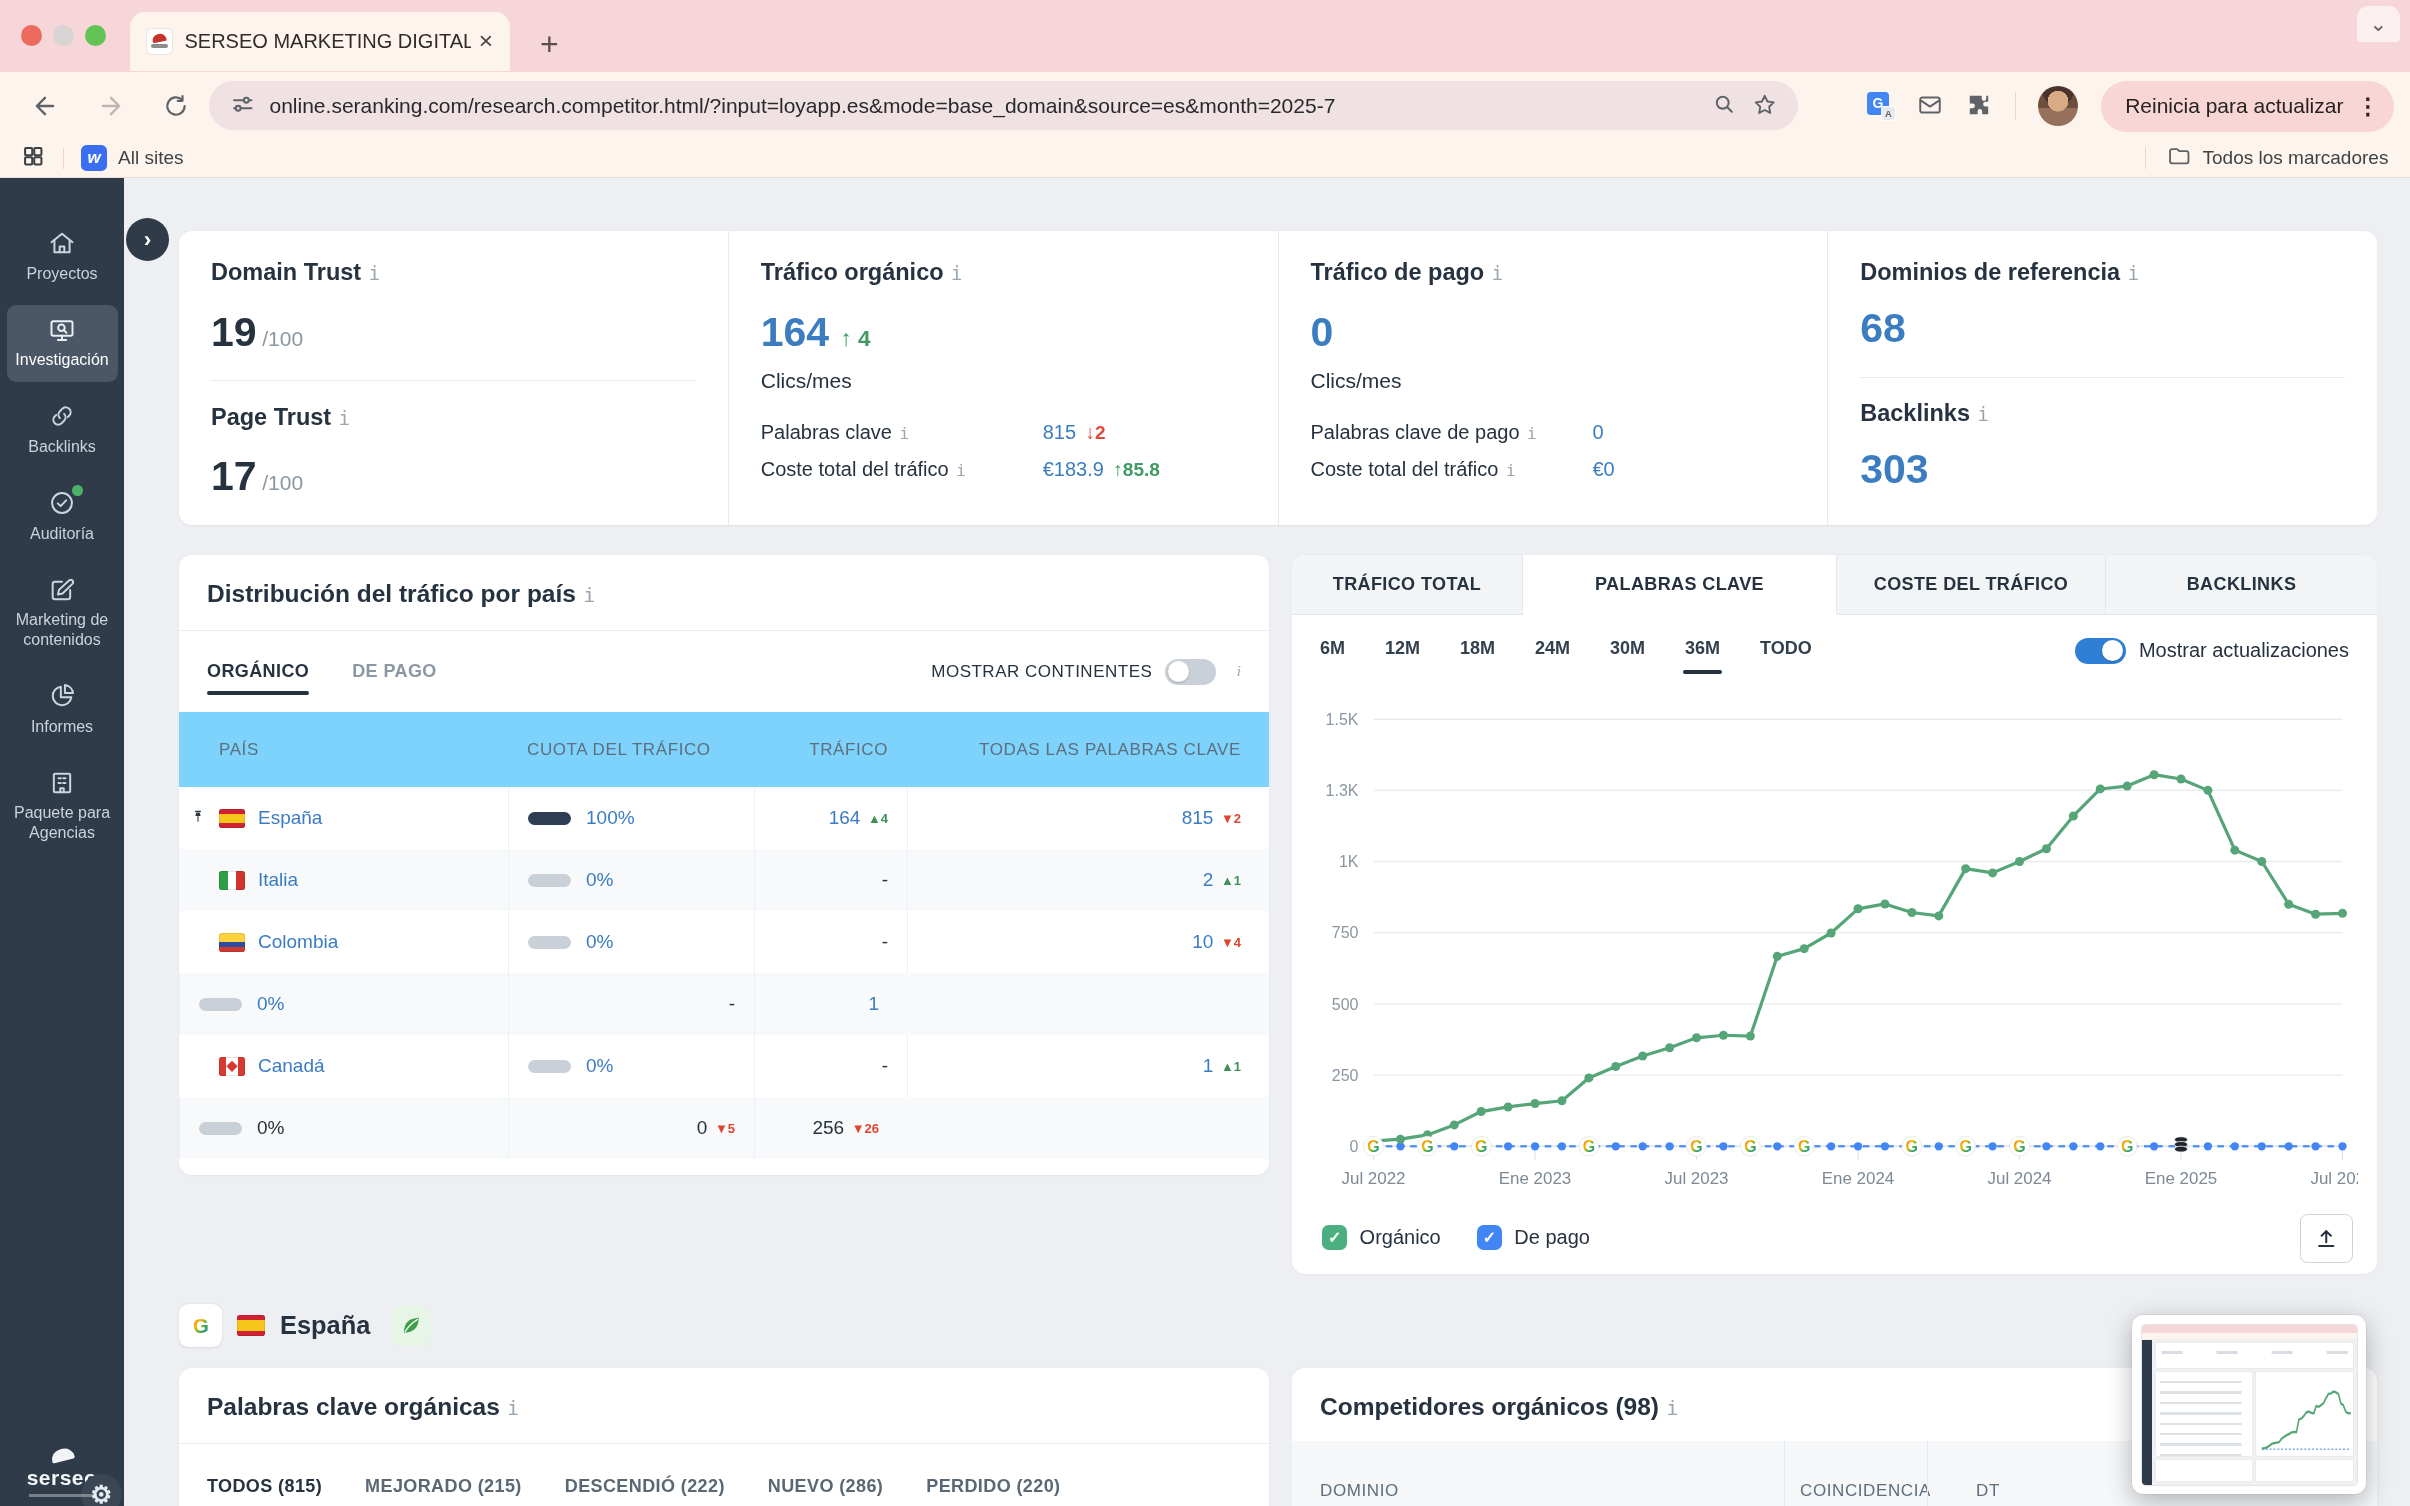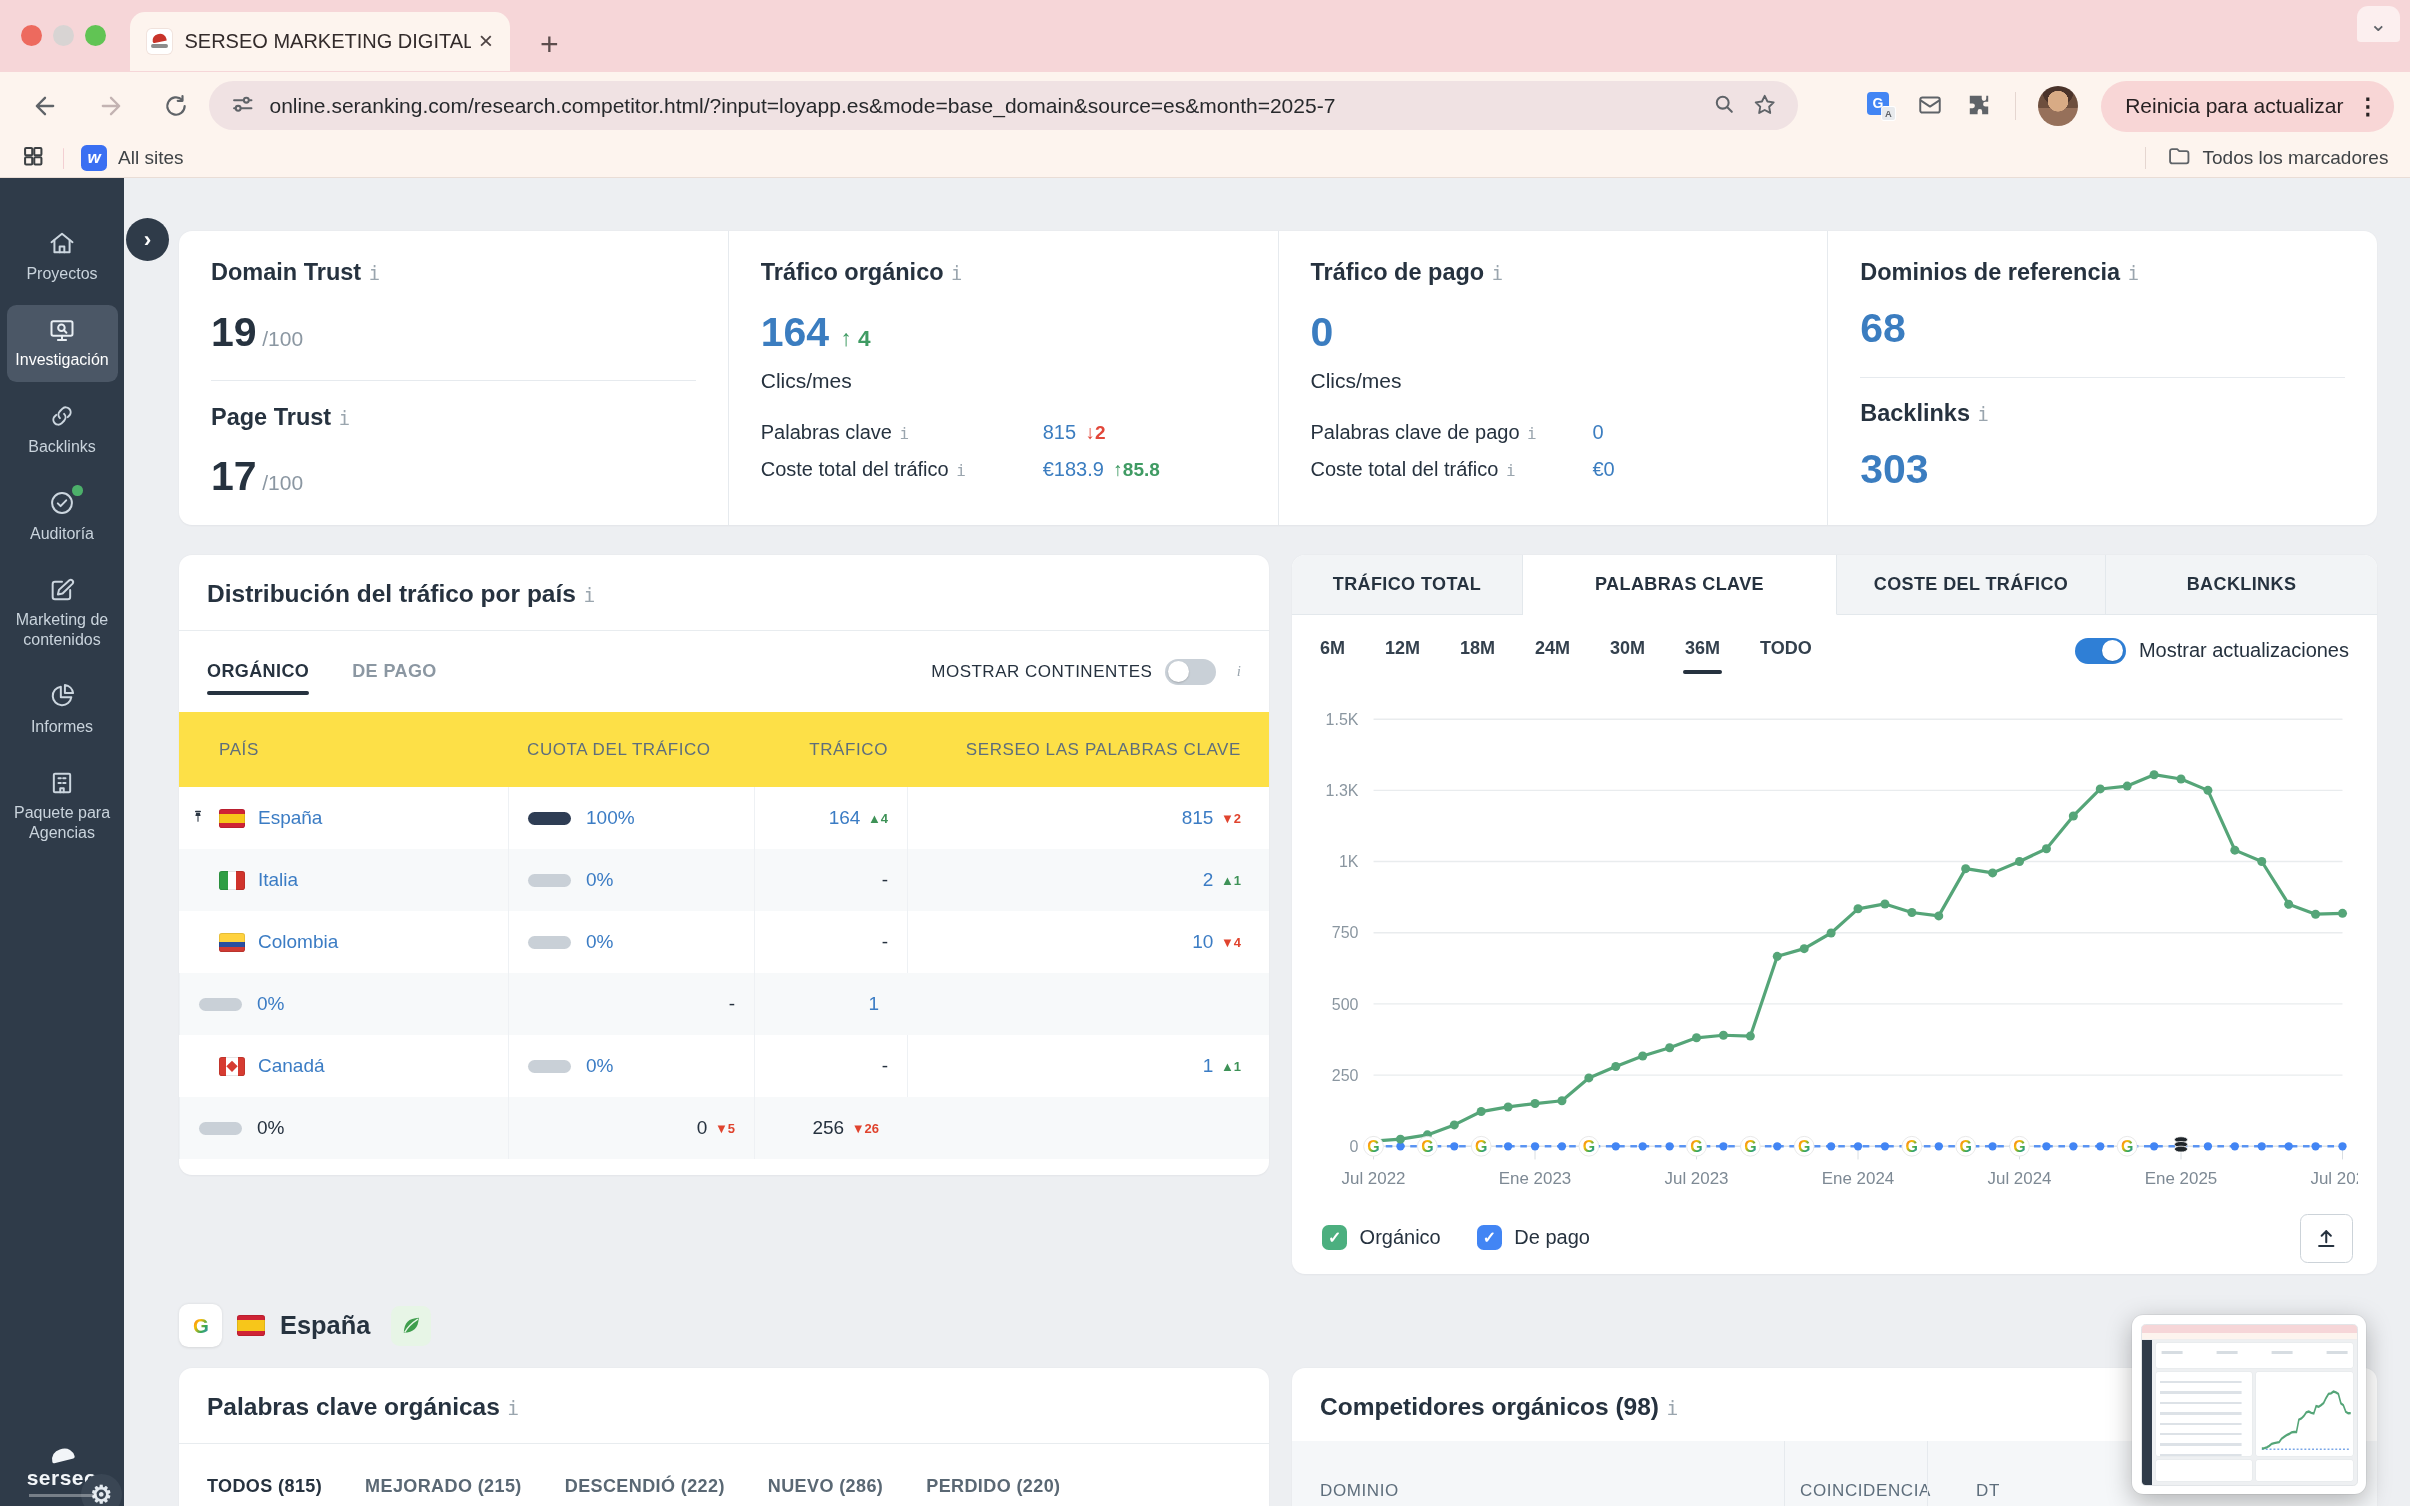--- a/index.html
+++ b/index.html
@@ -84,21 +84,21 @@
   .card-head { padding:24.5px 28px 22.6px; font-size:24.5px; font-weight:700; color:#26323f; border-bottom:0.9px solid #e8ecef; }
   .subtabs { height:81px; display:flex; align-items:stretch; padding:0 28px; }
   .stab { font-size:18px; font-weight:700; letter-spacing:0.4px; margin-right:43px; display:flex; align-items:center; position:relative; color:#8b97a2; }
   .stab.active { color:#26323f; }
   .stab.active::after { content:""; position:absolute; left:0; right:0; bottom:17px; height:3.8px; background:#26323f; border-radius:1.9px; }
   .contwrap { margin-left:auto; display:flex; align-items:center; gap:13px; }
   .contlabel { font-size:17px; color:#26323f; letter-spacing:0.5px; }
   .toggle { width:51px; height:26px; border-radius:13px; background:#c9d0d7; position:relative; flex:none; }
   .toggle .knob { position:absolute; top:2.8px; left:2.8px; width:21px; height:21px; border-radius:50%; background:#fff; box-shadow:0 0.9px 1.9px rgba(0,0,0,.2); }
   .toggle.on { background:#2f7fd6; } .toggle.on .knob { left:auto; right:2.8px; }
-  .thead { height:75px; background:#fde047; display:grid; grid-template-columns:329px 246px 153px 1fr; align-items:center; font-size:17px; color:#5e6e7c; letter-spacing:0.6px; font-weight:400; }
+  .thead { height:75px; background:#7dd3fc; display:grid; grid-template-columns:329px 246px 153px 1fr; align-items:center; font-size:17px; color:#5e6e7c; letter-spacing:0.6px; font-weight:400; }
   .thead > div { padding:0 19px; }
   .thead .c1 { padding-left:40px; } .thead .c3, .thead .c4 { text-align:right; }
   .thead .c4 { padding-right:28px; }
   .crow { height:62px; display:grid; grid-template-columns:329px 246px 153px 1fr; align-items:center; font-size:19px; color:#26323f; position:relative; }
   .crow:nth-child(even) { background:#f7f9fa; }
   .crow > div { padding:0 19px; height:100%; display:flex; align-items:center; }
   .crow .c2, .crow .c3, .crow .c4 { border-left:0.9px solid #eef1f4; }
   .crow .c1 { padding-left:40px; position:relative; }
   .crow .c3, .crow .c4 { justify-content:flex-end; }
   .crow .c4 { padding-right:28px; }
@@ -415,21 +415,21 @@
           <span class="toggle">
               <span class="knob"></span>
             </span>
           <span class="info it">i</span>
         </div>
       </div>
       <div class="thead">
         <div class="c1">PAÍS</div>
         <div class="c2">CUOTA DEL TRÁFICO</div>
         <div class="c3">TRÁFICO</div>
-        <div class="c4">SERSEO LAS PALABRAS CLAVE</div>
+        <div class="c4">TODAS LAS PALABRAS CLAVE</div>
       </div>
       <div id="country-rows">
           <div class="crow">
             <div class="c1">
               <span class="pin"><svg width="16" height="16" viewBox="0 0 24 24" fill="#2b3643">
                   <rect x="7.5" y="2.5" width="9" height="2.4" rx="1"></rect>
                   <path d="M9.3 5.5h5.4l1.2 5H8.1z"></path>
                   <rect x="11.2" y="10.5" width="1.6" height="8.5" rx=".8"></rect>
                 </svg></span>
               <span class="flag es"></span>

